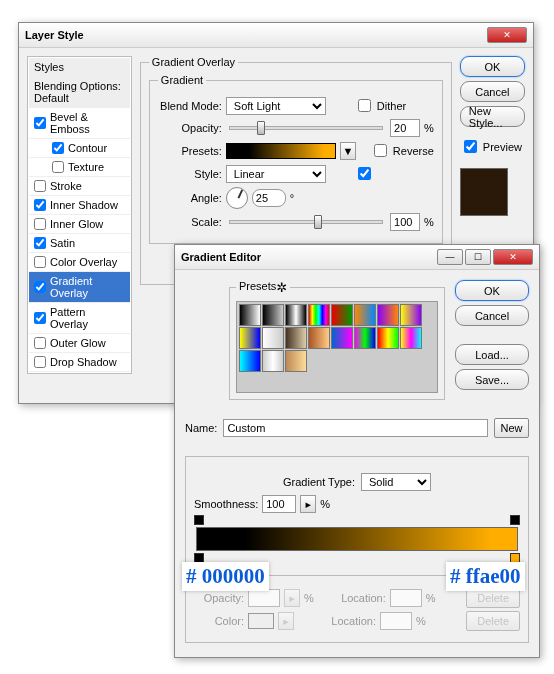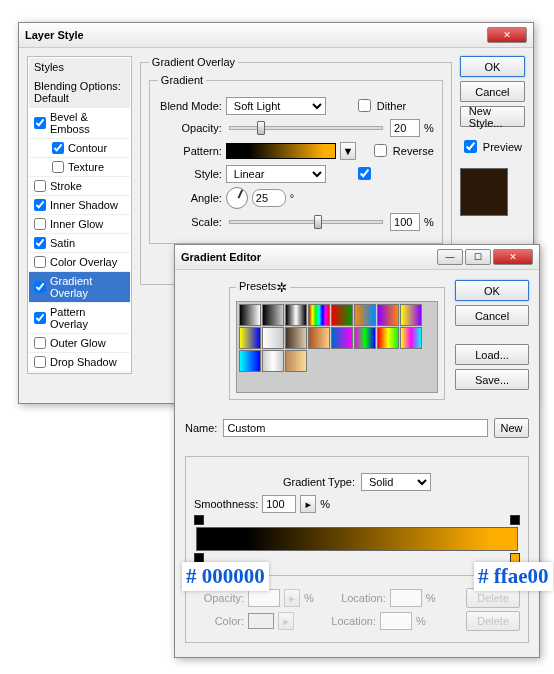--- a/index.html
+++ b/index.html
@@ -22,21 +22,21 @@
 legend { font-size: 11px; padding: 0 3px; }
 .middle { flex: 1; }
 .row { display: flex; align-items: center; margin: 4px 0; gap: 4px; }
 .lbl { width: 64px; text-align: right; }
 select, input[type=text] { border: 1px solid #999; background: #fff; height: 18px; padding: 0 3px; font-size: 11px; }
 .slider { flex: 1; height: 4px; background: #ddd; border: 1px solid #aaa; position: relative; margin: 0 3px; }
 .slider .thumb { position: absolute; width: 8px; height: 14px; background: linear-gradient(#fff,#bbb); border: 1px solid #666; top: -6px; border-radius: 1px; }
 .gradbar { width: 110px; height: 16px; border: 1px solid #000; background: linear-gradient(to right,#000,#000 20%,#ffae00 90%,#ffae00); display: inline-block; }
 .dropbtn { width: 16px; height: 18px; border: 1px solid #999; background: linear-gradient(#fff,#ddd); display: inline-flex; align-items: center; justify-content: center; }
 .sidebtns { width: 84px; display: flex; flex-direction: column; gap: 4px; }
-.btn { border: 1px solid #888; background: linear-gradient(#fdfdfd,#e3e3e3); border-radius: 1px; height: 21px; display: flex; align-items: center; justify-content: center; cursor: default; padding: 0 8px; }
+.btn { border: 1px solid #888; background: linear-gradient(#fdfdfd,#e3e3e3); border-radius: 9px; height: 21px; display: flex; align-items: center; justify-content: center; cursor: default; padding: 0 8px; }
 .btn.default { border: 1px solid #2e75d4; box-shadow: 0 0 2px #6fa8ff; }
 .chk { display: flex; align-items: center; gap: 3px; }
 .swatch-preview { width: 48px; height: 48px; background: #2a1808; border: 1px solid #666; margin-top: 8px; }
 .dial { width: 22px; height: 22px; border: 1px solid #888; border-radius: 50%; background: #fff; position: relative; }
 .dial::after { content: ""; position: absolute; width: 2px; height: 9px; background: #333; left: 10px; top: 1px; transform-origin: 50% 10px; transform: rotate(25deg); }
 .smallbtn { border: 1px solid #888; background: linear-gradient(#fdfdfd,#e3e3e3); height: 20px; padding: 0 10px; display: inline-flex; align-items: center; border-radius: 2px; }
 
 .ge { left: 174px; top: 244px; width: 366px; }
 .ge .body { flex-direction: column; padding: 10px 10px 14px; }
 .ge-main { display: flex; gap: 10px; }
@@ -138,21 +138,21 @@
           </div>
           <div class="row">
             <span class="lbl">Opacity:</span>
             <div class="slider">
                 <div class="thumb" style="left:18%"></div>
               </div>
             <input type="text" style="width: 30px;" value="20">
             <span>%</span>
           </div>
           <div class="row">
-            <span class="lbl">Pattern:</span>
+            <span class="lbl">Presets:</span>
             <span class="gradbar"></span>
               <span class="dropbtn">▼</span>
             <span style="width:6px"></span>
             <label class="chk">
                 <input type="checkbox" style="">
                 <span>Reverse</span>
               </label>
           </div>
           <div class="row">
             <span class="lbl">Style:</span>
@@ -286,13 +286,13 @@
           <span>%</span>
           <span style="flex:1"></span>
           <span class="smallbtn" style="opacity:.5">Delete</span>
         </div>
       </fieldset>
     </fieldset>
   </div>
 </div>
 
 <div class="hexlabel" style="left:182px; top:562px;"># 000000</div>
-<div class="hexlabel" style="left:446px; top:562px;margin-left:28px;"># ffae00</div>
+<div class="hexlabel" style="left:446px; top:562px;"># ffae00</div>
 
 </body></html>

